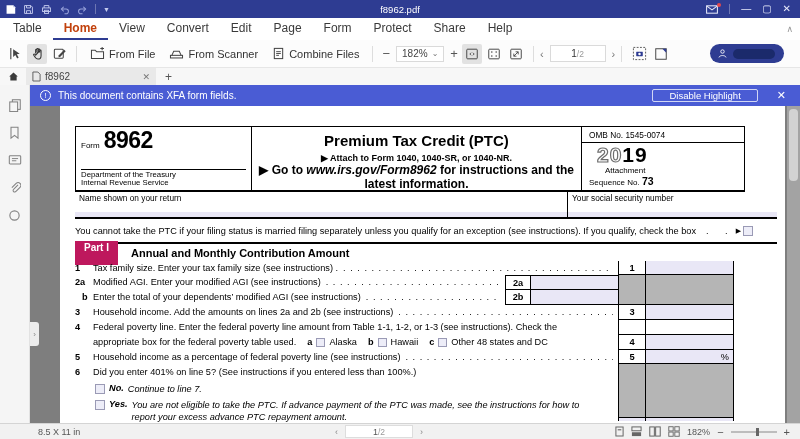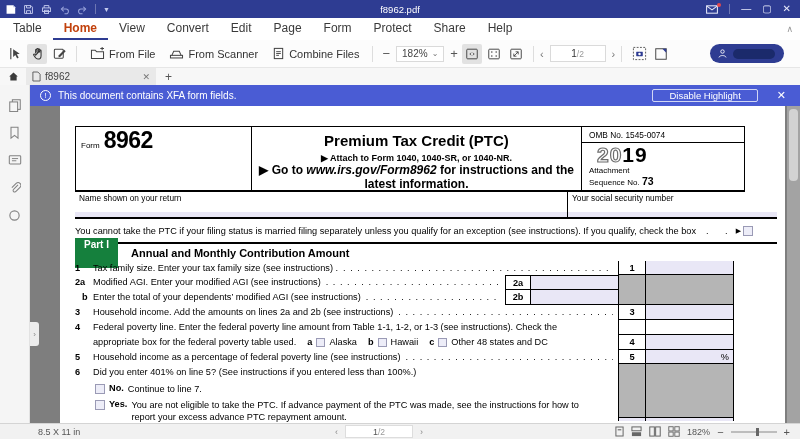--- a/index.html
+++ b/index.html
@@ -70,61 +70,61 @@
   .fh-dept { border-top:1px solid #000; margin-top:auto; font-size:7.8px; line-height:8.6px; padding-top:1px; }
   .fh-center { flex:1; border-left:1px solid #000; border-right:1px solid #000; text-align:center; padding-top:5px; }
   .fh-title { font-size:15px; font-weight:700; }
   .fh-attach { font-size:9px; font-weight:700; margin-top:4px; }
   .fh-goto { font-size:12px; font-weight:700; margin-top:0; }
   .fh-goto .link { font-style:italic; }
   .fh-right { width:162px; display:flex; flex-direction:column; }
   .fh-omb { font-size:8.3px; padding:3px 0 2px 7px; border-bottom:1px solid #000; }
   .fh-year { font-size:21px; font-weight:900; padding-left:15px; line-height:23px; letter-spacing:1px; }
   .year-light { color:#fff; -webkit-text-stroke:1.2px #6e6e6e; font-weight:700; }
-  .fh-att { font-size:8px; padding-left:7px; line-height:9.5px; }
+  .fh-att { font-size:8px; padding-left:7px; line-height:9.5px;margin-left:16px; }
   .fh-seq { font-size:8px; padding-left:7px; line-height:10px; }
   .fh-seq .seqno { font-weight:700; font-size:10.5px; }
 
   
   .namerow { width:702px; display:flex; border-bottom:2.5px solid #000; height:27px; }
   .nr-left { flex:1; border-right:1px solid #000; display:flex; flex-direction:column; }
   .nr-right { width:209px; display:flex; flex-direction:column; }
   .nr-label { font-size:8.3px; padding:1px 0 12px 4px; height:20px; }
   .nr-field { flex:1; background:#e9e7f6; }
 
   
   .caution { margin-top:7px; display:flex; align-items:center; font-size:9.2px; width:702px; white-space:nowrap; }
   .caution-dots { word-spacing:14px; margin:0 8px 0 10px; }
   .caution-arrow { font-size:7px; margin-right:2px; }
   .cb { width:10px; height:10px; background:#ededf8; border:1px solid #9a9ab5; flex:none; display:inline-block; }
 
   
   .part1bar { margin-top:6px; border-top:2.5px solid #000; width:702px; display:flex; align-items:center; height:19px; padding-top:1px; }
-  .part1-label { background:#15803d; color:#fff; font-weight:700; font-size:10px; padding:1px 9px 18px; }
+  .part1-label { background:#be185d; color:#fff; font-weight:700; font-size:10px; padding:1px 9px 12px; }
   .part1-title { font-weight:700; font-size:11px; margin-left:13px; }
 
   .ptable { position:relative; width:702px; height:160px; }
   .trow { display:flex; align-items:stretch; width:543px; font-size:9.2px; white-space:nowrap; }
   .tnum { width:18px; font-weight:700; flex:none; }
   .tnum.ind { padding-left:7px; }
   .dots { flex:1; overflow:hidden; margin:0 5px; letter-spacing:1px; }
   .h14 { height:14px; line-height:14px; }
   .h15 { height:15px; line-height:15px; }
   .midbox { width:26px; border:1px solid #000; border-top:0; font-weight:700; text-align:center; flex:none; }
   .midbox.bt { border-top:1px solid #000; }
   .midfield { width:87px; background:#e9e7f6; border-bottom:1px solid #000; flex:none; }
   .midfield.bt { border-top:1px solid #000; }
   .l4block { width:543px; font-size:9.2px; white-space:nowrap; }
   .l4line { height:15px; line-height:15px; display:flex; align-items:center; }
   .l4line .tnum { align-self:flex-start; }
   .ltr { font-weight:700; margin:0 4px 0 11px; }
   .cb4 { width:9px; height:9px; margin-right:4px; }
   .l6block { width:543px; font-size:9.2px; }
   .l6row1 { display:flex; height:13px; line-height:13px; margin-top:2px; white-space:nowrap; }
-  .l6opt { display:flex; margin:4px 0 0 20px; align-items:flex-start; }
+  .l6opt { display:flex; margin:4px 0 0 20px; align-items:flex-start;font-style:italic; }
   .l6opt .obold { font-weight:700; margin:0 4px; line-height:11px; }
   .l6opt .orest { line-height:12px; max-width:468px; white-space:normal; }
   .l6opt .cb { margin-top:1px; }
 
   
   .rcol { position:absolute; left:543px; top:0; width:116px; height:160px; border-left:1px solid #000; border-right:1px solid #000; display:flex; flex-direction:column; }
   .oc { display:flex; border-bottom:1px solid #000; }
   .obox { width:27px; border-right:1px solid #000; font-weight:700; font-size:9.3px; display:flex; align-items:center; justify-content:center; flex:none; }
   .ofield { flex:1; display:flex; align-items:center; justify-content:flex-end; font-size:9.2px; padding-right:4px; }
   .oc.lav .ofield { background:#e9e7f6; }
@@ -384,20 +384,24 @@
       <div class="docarea">
         <div class="page">
           <div class="page-inner">
 
             <div class="fheader">
               <div class="fh-left">
                 <div class="fh-formrow">
                   <span class="fh-formword">Form</span>
                   <span class="fh-number">8962</span>
                 </div>
+                <div class="fh-dept">
+                  <div>Department of the Treasury</div>
+                  <div>Internal Revenue Service</div>
+                </div>
               </div>
               <div class="fh-center">
                 <div class="fh-title">Premium Tax Credit (PTC)</div>
                 <div class="fh-attach">▶ Attach to Form 1040, 1040-SR, or 1040-NR.</div>
                 <div class="fh-goto"><span>▶ Go to </span><span class="link">www.irs.gov/Form8962</span><span> for instructions and the latest information.</span></div>
               </div>
               <div class="fh-right">
                 <div class="fh-omb">OMB No. 1545-0074</div>
                 <div class="fh-year"><span class="year-light">20</span><span>19</span></div>
                 <div class="fh-att">Attachment</div>

